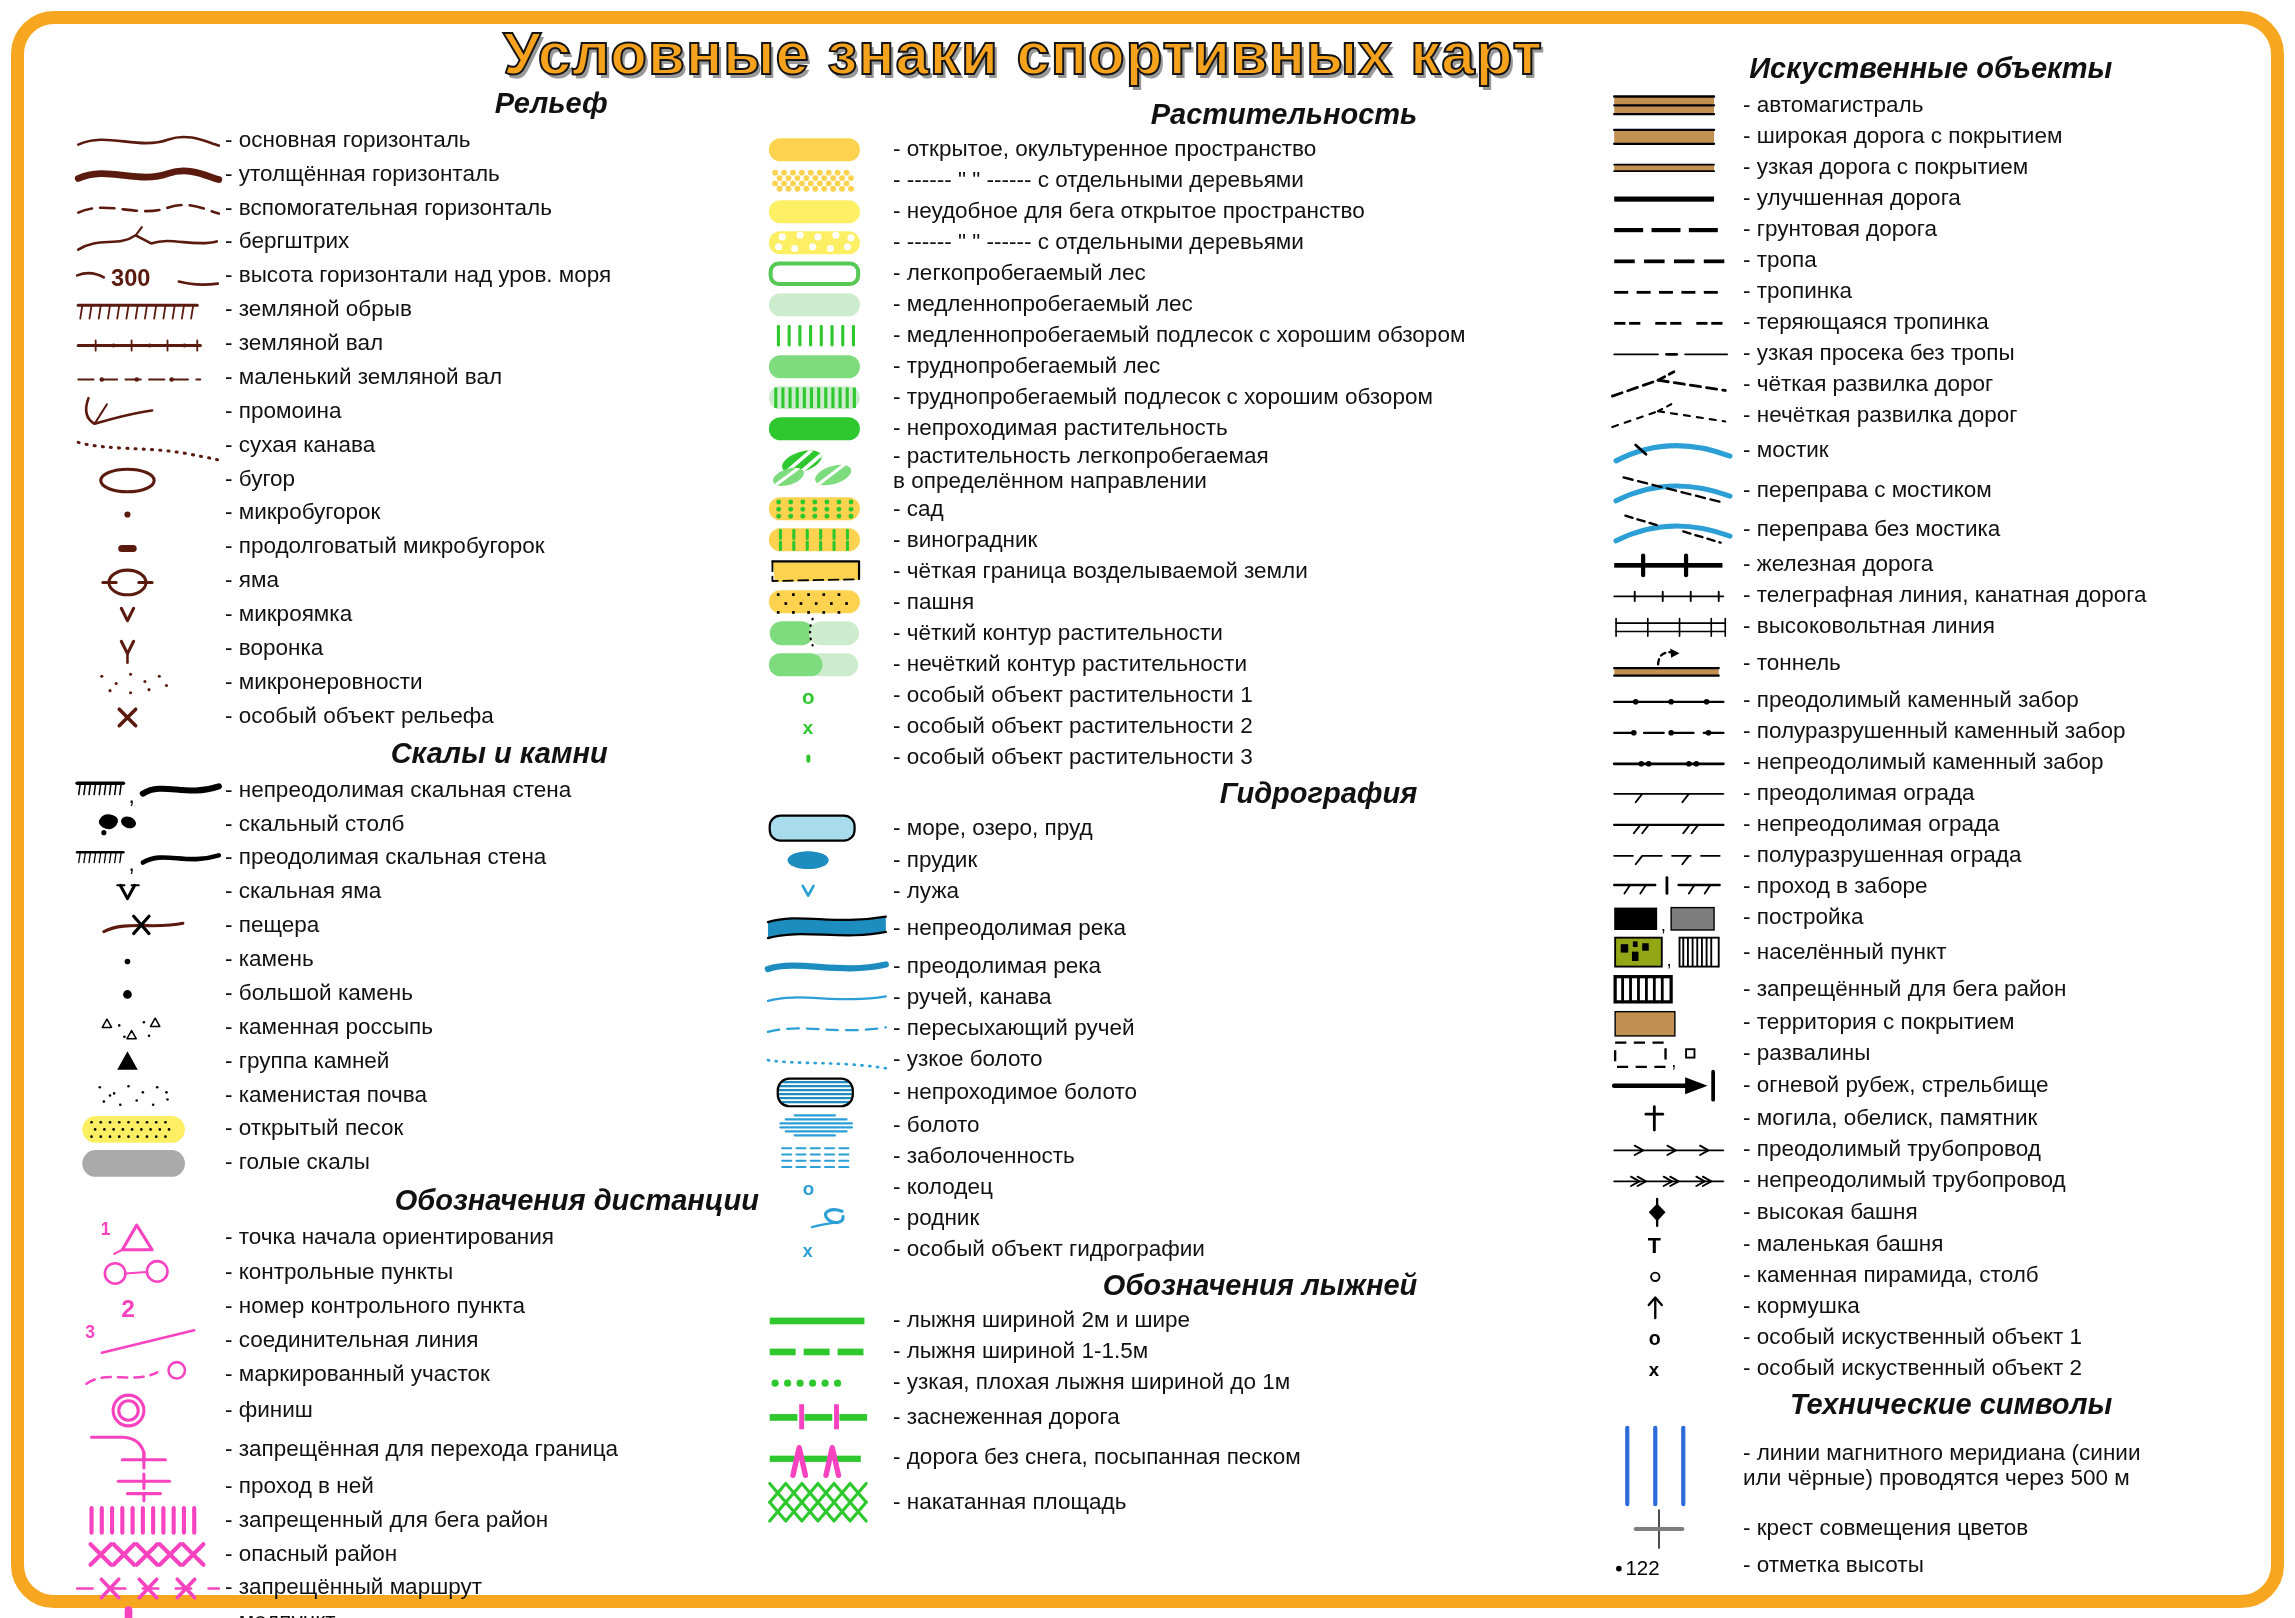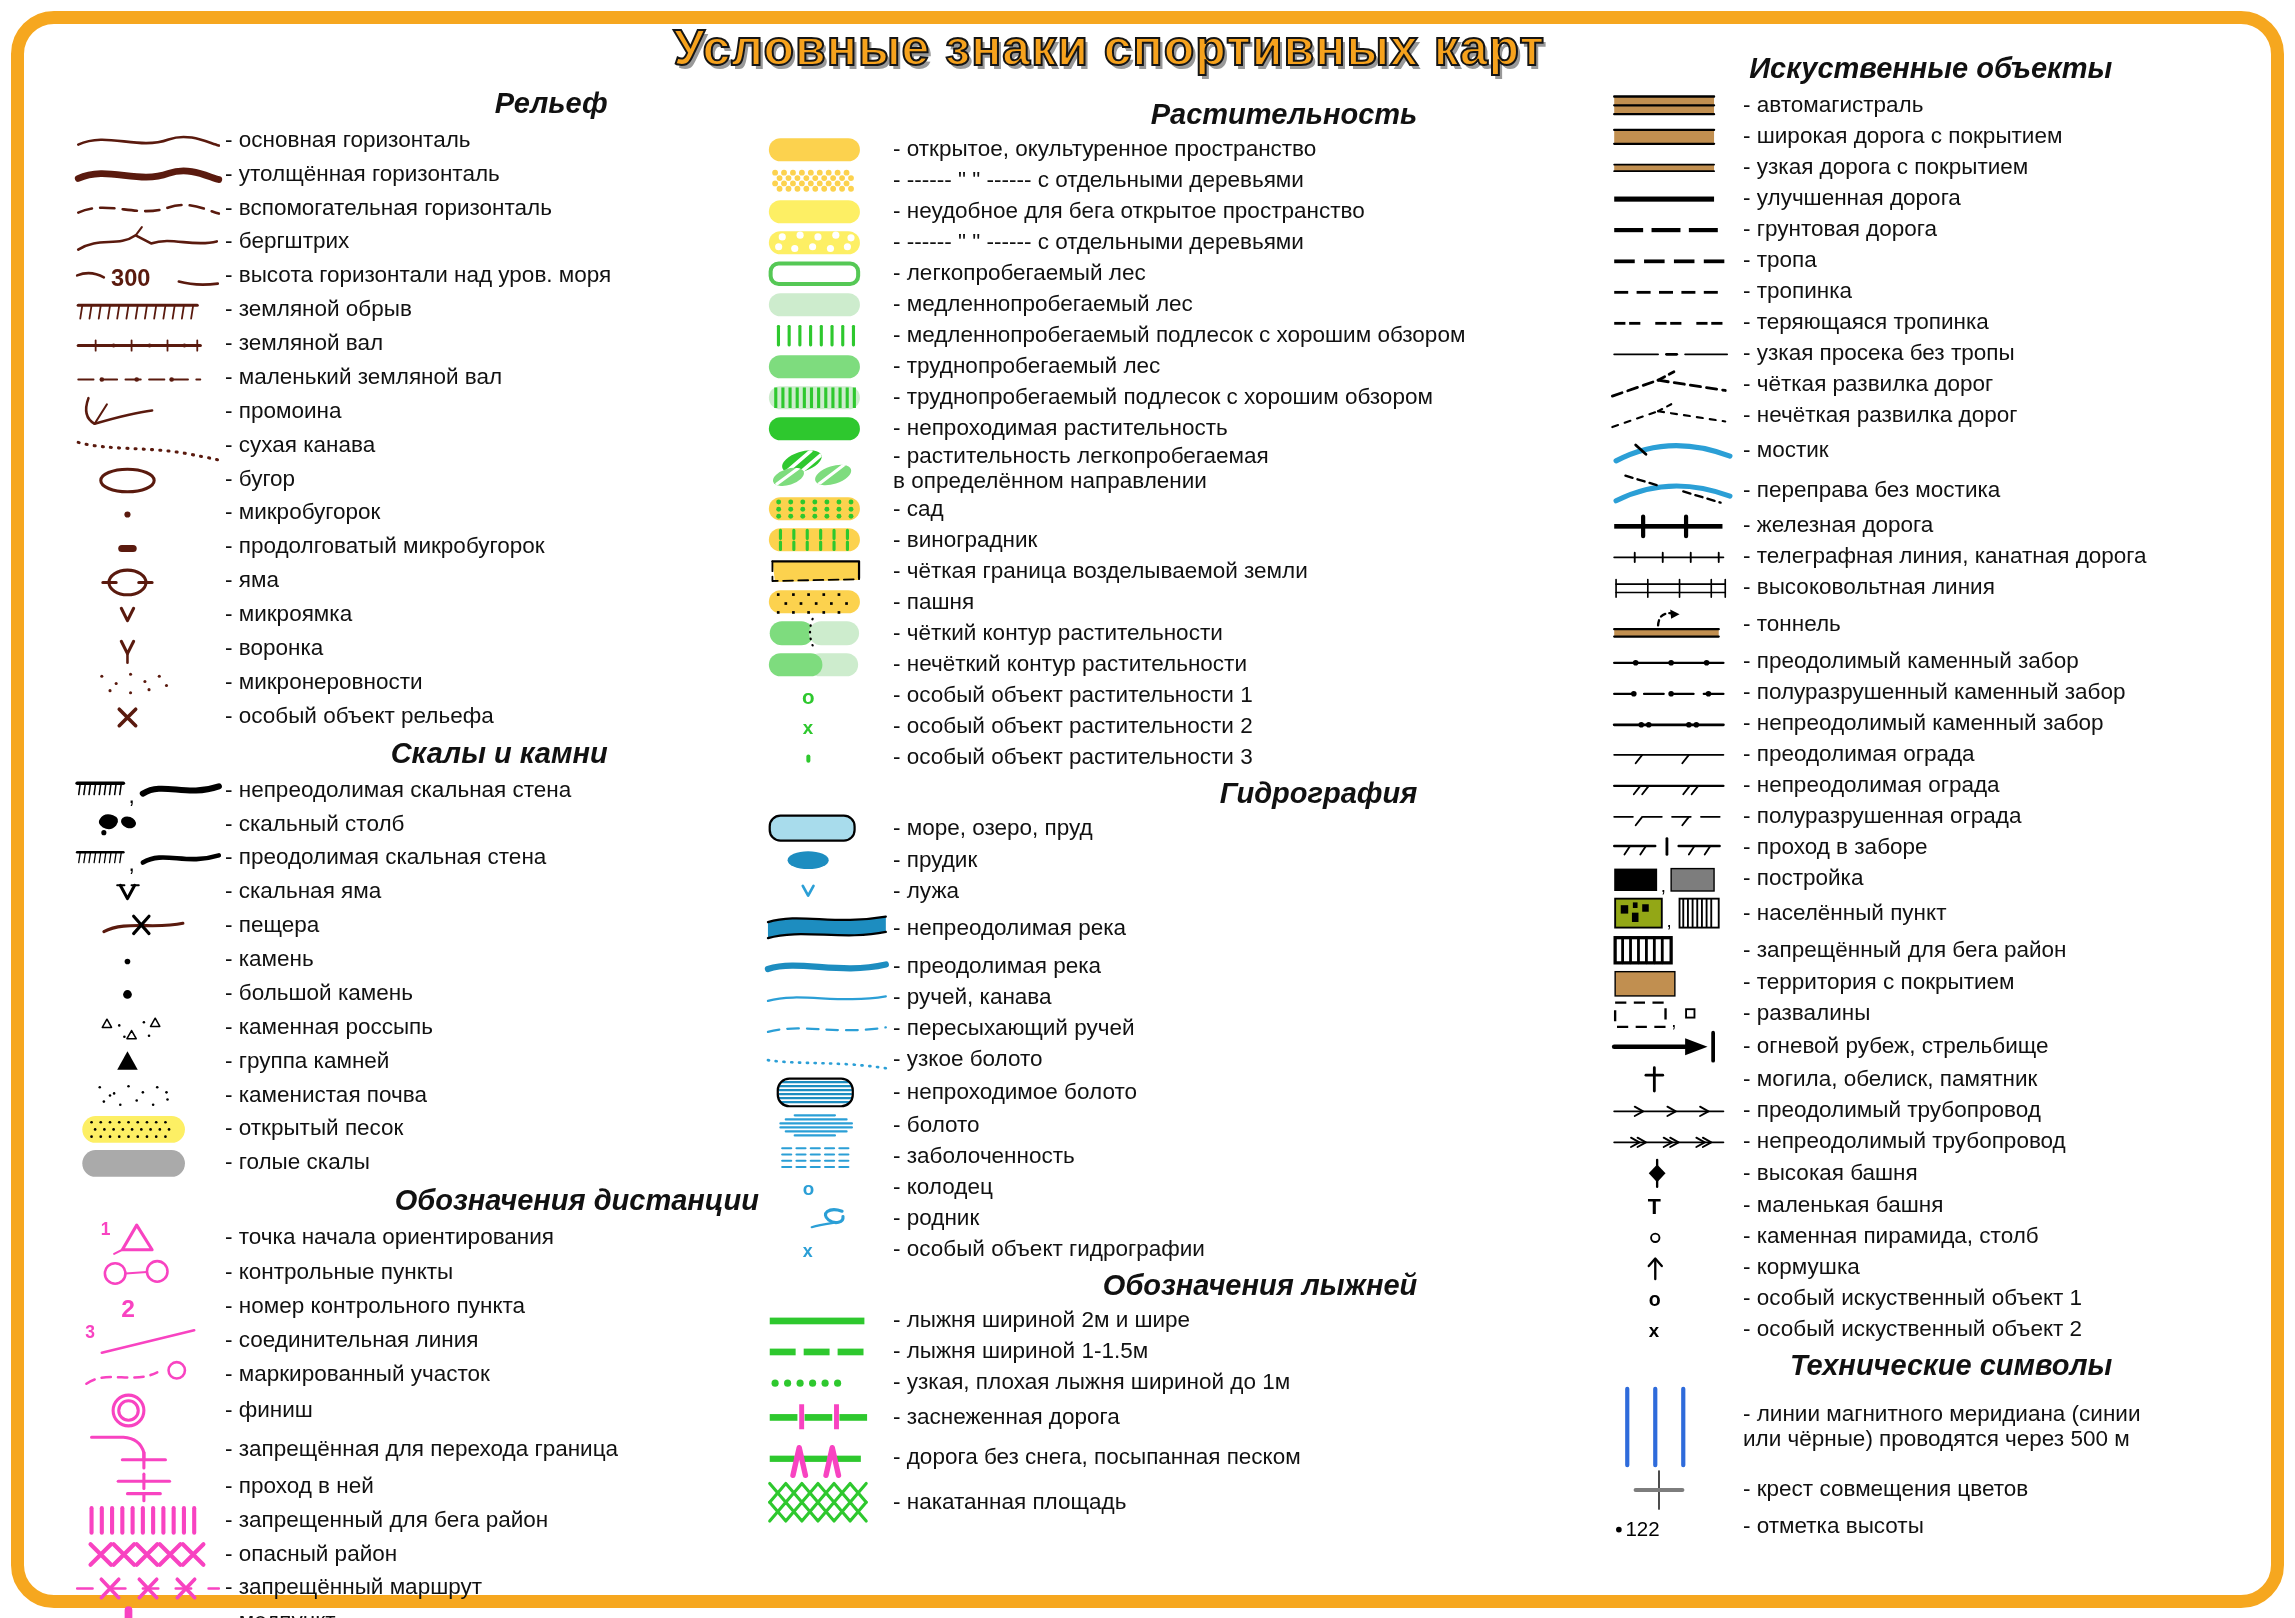--- a/index.html
+++ b/index.html
@@ -1,20 +1,20 @@
 <!DOCTYPE html>
 <html style="font-size:8.2px"><head>
 <meta charset="utf-8">
 <style>
   html,body{margin:0;padding:0;background:#fff;}
   .page{position:relative;width:2295px;height:1619px;background:#fff;overflow:hidden;
         font-family:"Liberation Sans",sans-serif;color:#111;}
   .frame{position:absolute;inset:11.3px;border:13.3px solid #f6a71f;border-radius:43px;pointer-events:none;}
-  .title{position:absolute;top:19.4px;left:501px;width:1044px;text-align:right;
-         font-size:50px;font-weight:800;letter-spacing:1px;color:#f6a21d;
+  .title{position:absolute;top:19.4px;left:501px;width:1044px;text-align:center;
+         font-size:60px;font-weight:800;letter-spacing:1px;color:#f6a21d;
          -webkit-text-stroke:2px #151515;text-shadow:3.1px 3.6px 0 #999;white-space:nowrap;}
   #columns{position:absolute;left:71px;top:29px;right:39px;display:flex;}
   .col{display:flex;flex-direction:column;}
   .col1{width:688px;padding-top:54px;}
   .col2{width:844px;padding-top:65px;}
   .col3{flex:1;padding-top:19.4px;}
   .sec-h{font-size:29px;font-weight:700;font-style:italic;margin:4.1px 0 3.1px;text-align:right;width:78%;}
   .sec-h.left{text-align:right;width:auto;margin-left:5.1px;}
   .row{display:flex;align-items:center;min-height:31px;}
   .sym{flex:0 0 154px;max-width:154px;}
@@ -1125,20 +1125,29 @@
               <path d="M28 64 Q142 4 272 54" fill="none" stroke="#2b9fd6" stroke-width="11" stroke-linecap="round" stroke-linejoin="round"></path>
               <path d="M70 30 L92 50" fill="none" stroke="#000000" stroke-width="6" stroke-linecap="round" stroke-linejoin="round"></path>
             </svg>
           </span>
           <span class="lbl">- мостик</span>
         </div>
         <div class="row">
           <span class="sym">
             <svg xmlns="http://www.w3.org/2000/svg" viewBox="0 0 300 84">
               <path d="M28 66 Q142 8 272 56" fill="none" stroke="#2b9fd6" stroke-width="11" stroke-linecap="round" stroke-linejoin="round"></path>
+              <path d="M44 16 L258 70" fill="none" stroke="#000000" stroke-width="5" stroke-linecap="round" stroke-linejoin="round" stroke-dasharray="20 12"></path>
+            </svg>
+          </span>
+          <span class="lbl">- переправа с мостиком</span>
+        </div>
+        <div class="row">
+          <span class="sym">
+            <svg xmlns="http://www.w3.org/2000/svg" viewBox="0 0 300 84">
+              <path d="M28 66 Q142 8 272 56" fill="none" stroke="#2b9fd6" stroke-width="11" stroke-linecap="round" stroke-linejoin="round"></path>
               <path d="M48 12 L120 34" fill="none" stroke="#000000" stroke-width="5" stroke-linecap="round" stroke-linejoin="round" stroke-dasharray="16 11"></path>
               <path d="M172 46 L252 70" fill="none" stroke="#000000" stroke-width="5" stroke-linecap="round" stroke-linejoin="round" stroke-dasharray="16 11"></path>
             </svg>
           </span>
           <span class="lbl">- переправа без мостика</span>
         </div>
         <div class="row">
           <span class="sym">
             <svg xmlns="http://www.w3.org/2000/svg" viewBox="0 0 300 66">
               <rect x="24" y="30" width="232" height="10" fill="#000000"></rect>

